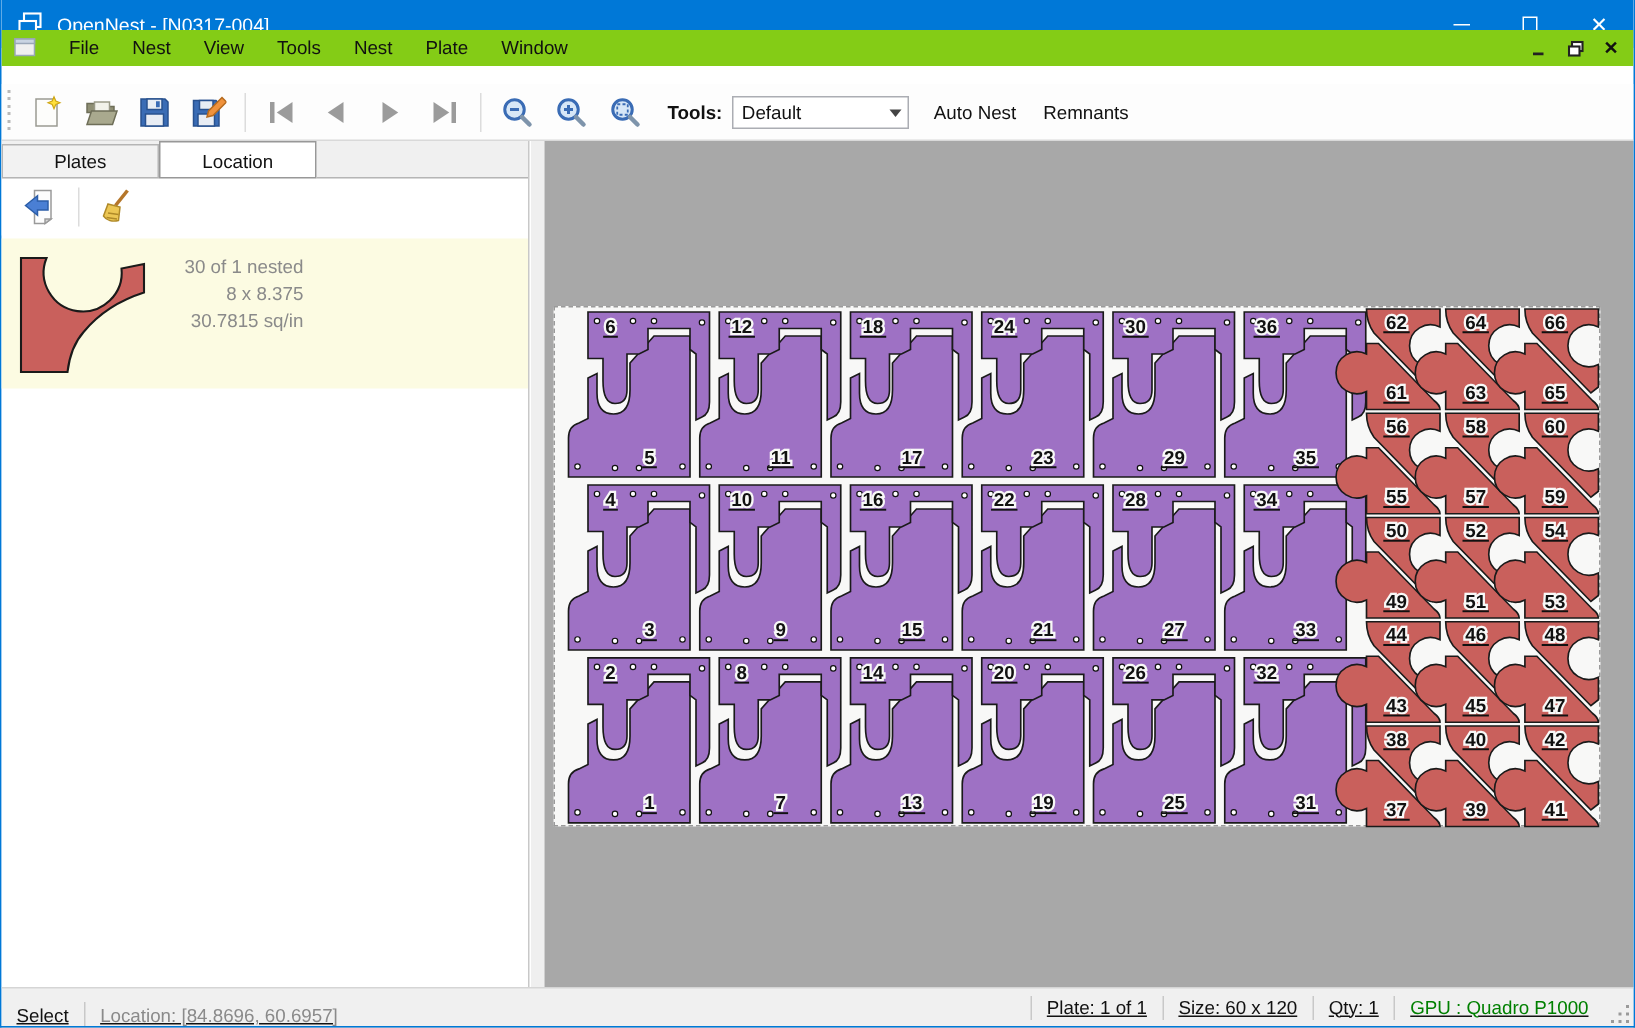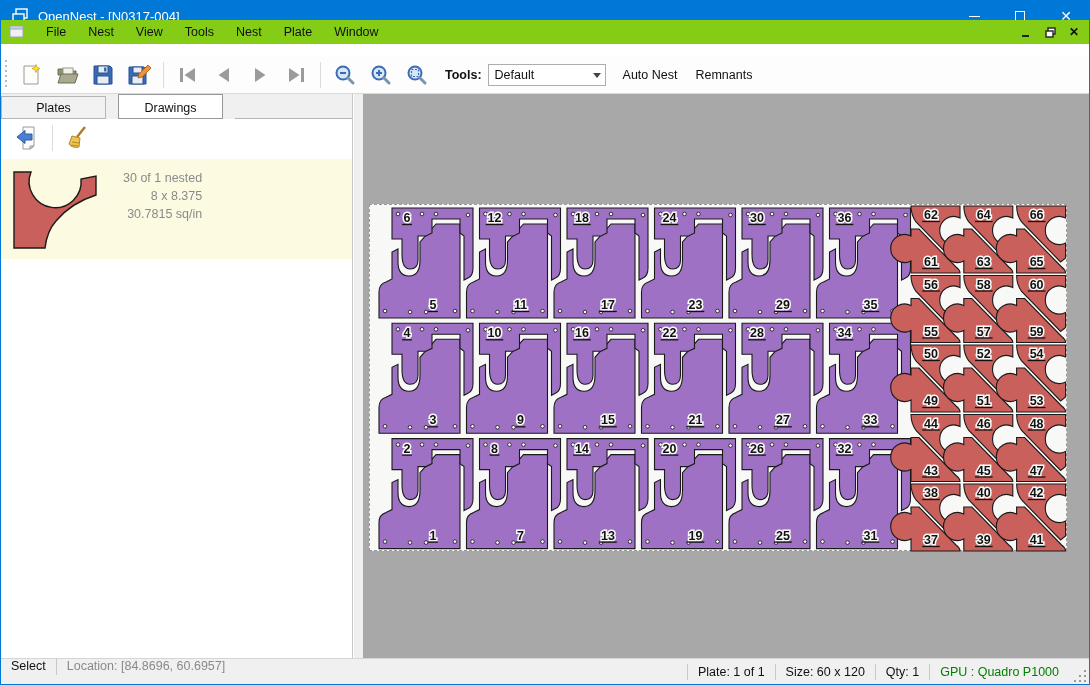--- a/index.html
+++ b/index.html
@@ -44,39 +44,39 @@
   
   .main { position:absolute; top:94px; left:0; right:0; bottom:26px; }
   .sidepanel { position:absolute; left:0; top:0; width:352px; height:100%; background:#fff; border-right:1px solid #c8c8c8; }
   .splitter { position:absolute; left:353px; top:0; width:9px; height:100%; background:#efefef; }
   .canvas { position:absolute; left:362px; top:0; right:0; height:100%; background:#a8a8a8; overflow:hidden; }
   .plate { position:absolute; left:6px; top:110px; width:698px; height:347px; background:#f8f8f7;
            border:1px dashed #9a9a9a; }
   .plate svg { position:absolute; left:0; top:0; }
 
   
-  .tabs { display:flex; height:25px; background:#f0f0f0; align-items:flex-end;gap:12px; }
+  .tabs { display:flex; height:25px; background:#f0f0f0; align-items:flex-end; }
   .tab { width:105px; text-align:center; padding:4px 0 5px; font-size:12.5px; border:1px solid #b5b5b5;
          border-bottom:1px solid #b5b5b5; background:#f2f2f2; height:23px; }
   .tab.active { background:#fff; border-bottom:1px solid #fff; height:25px; padding-top:6px; border-color:#989898; }
   .tabs .filler { flex:1; border-bottom:1px solid #b5b5b5; height:25px; }
   .side-toolbar { height:38px; display:flex; align-items:center; padding-left:8px; background:#fff; }
   .side-sep { width:1px; height:26px; background:#dcdcdc; margin:0 7px; }
 
   
   .drawing-list { margin-top:2px; }
   .drawing-card { display:flex; background:#fcfbe2; padding:10px 6px 8px 10px; cursor:default; }
   .drawing-card .thumb { width:100px; flex:0 0 auto; display:flex; align-items:center; }
   .drawing-card .info { padding-left:12px; }
   .drawing-card .dtitle { font-weight:bold; font-size:13.5px; margin-bottom:4px; }
   .drawing-card .dline { color:#8a8a8a; font-size:12.5px; line-height:18px;text-align:right; }
 
   
   .statusbar { position:absolute; left:0; right:0; bottom:0; height:26px; background:#f0f0f0;
-               border-top:1px solid #d5d5d5; display:flex; align-items:flex-start; font-size:12.5px; }
+               border-top:1px solid #d5d5d5; display:flex; align-items:flex-end; font-size:12.5px;text-decoration:underline; }
   .sb-cell { padding:0 10px; }
   .sb-sep { width:1px; height:16px; background:#c8c8c8; }
   .sb-loc { color:#8a8a8a; }
   .sb-right { margin-left:auto; display:flex; align-items:center; height:100%; }
   .sb-grip { width:14px; height:14px; margin:8px 2px 0 4px; }
   .sb-grip i { display:block; width:2px; height:2px; background:#9a9a9a; position:absolute; }
 
   
   text.pnum { font-family:"Liberation Sans",sans-serif; font-weight:bold; font-size:12.5px; fill:#111;
               paint-order:stroke; stroke:#f8f8f7; stroke-width:3px; text-anchor:middle; }
@@ -227,21 +227,21 @@
   </div>
   <span class="tb-text-btn" style="margin-left:8px">Auto Nest</span>
   <span class="tb-text-btn">Remnants</span>
 </div>
 
 <div class="main">
 
   <div class="sidepanel">
     <div class="tabs">
       <div class="tab" id="tab-plates">Plates</div>
-      <div class="tab active" id="tab-drawings">Drawings</div>
+      <div class="tab active" id="tab-drawings">Location</div>
       <div class="filler"></div>
     </div>
 
     <div class="side-toolbar">
       <span class="tb-btn">
         <svg width="26" height="26" viewBox="0 0 26 26">
           <path d="M9,2 h11 v19 l-4,3 h-7 z" fill="#fdfdfd" stroke="#9a9a9a"></path>
           <path d="M20,21 l-4,3 v-3 z" fill="#d8d8d8" stroke="#9a9a9a"></path>
           <path d="M3,12 l8,-6.5 v3.5 h7 v6 h-7 v3.5 z" fill="#4a7fd4" stroke="#2c5ea8"></path>
         </svg>

